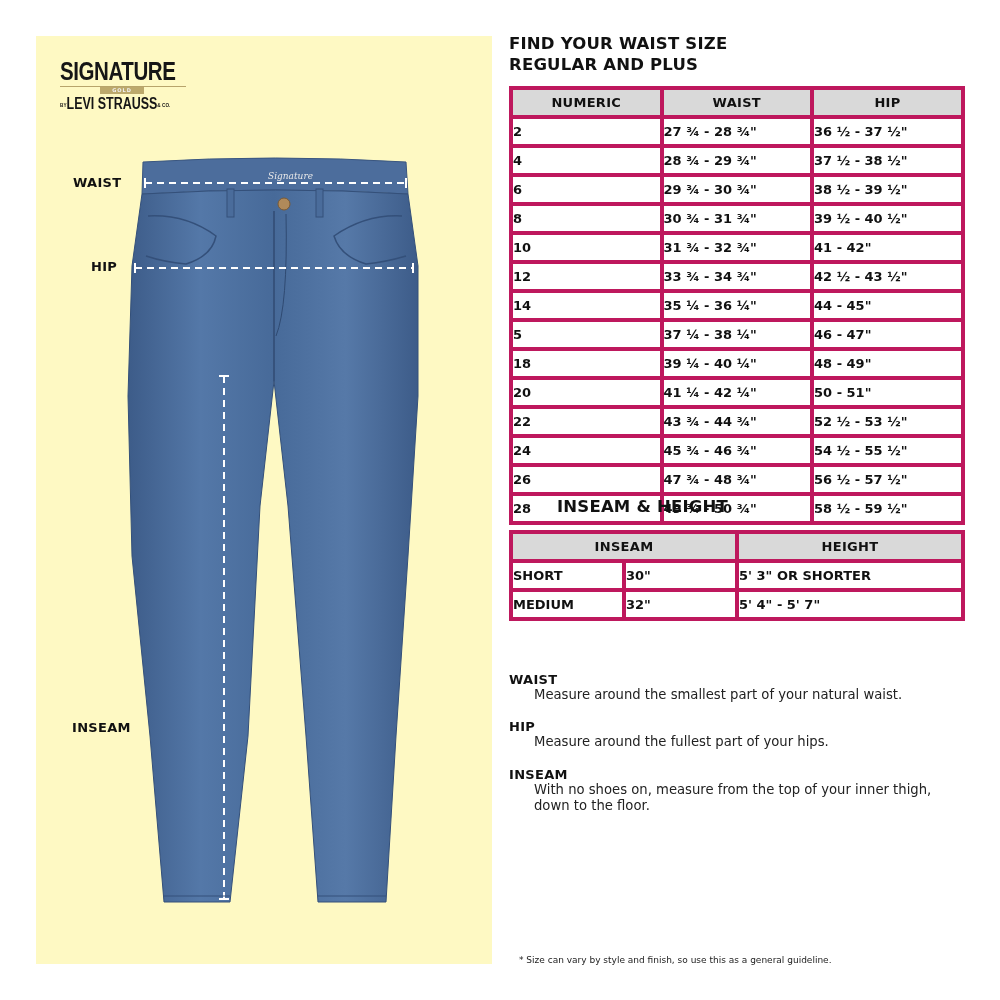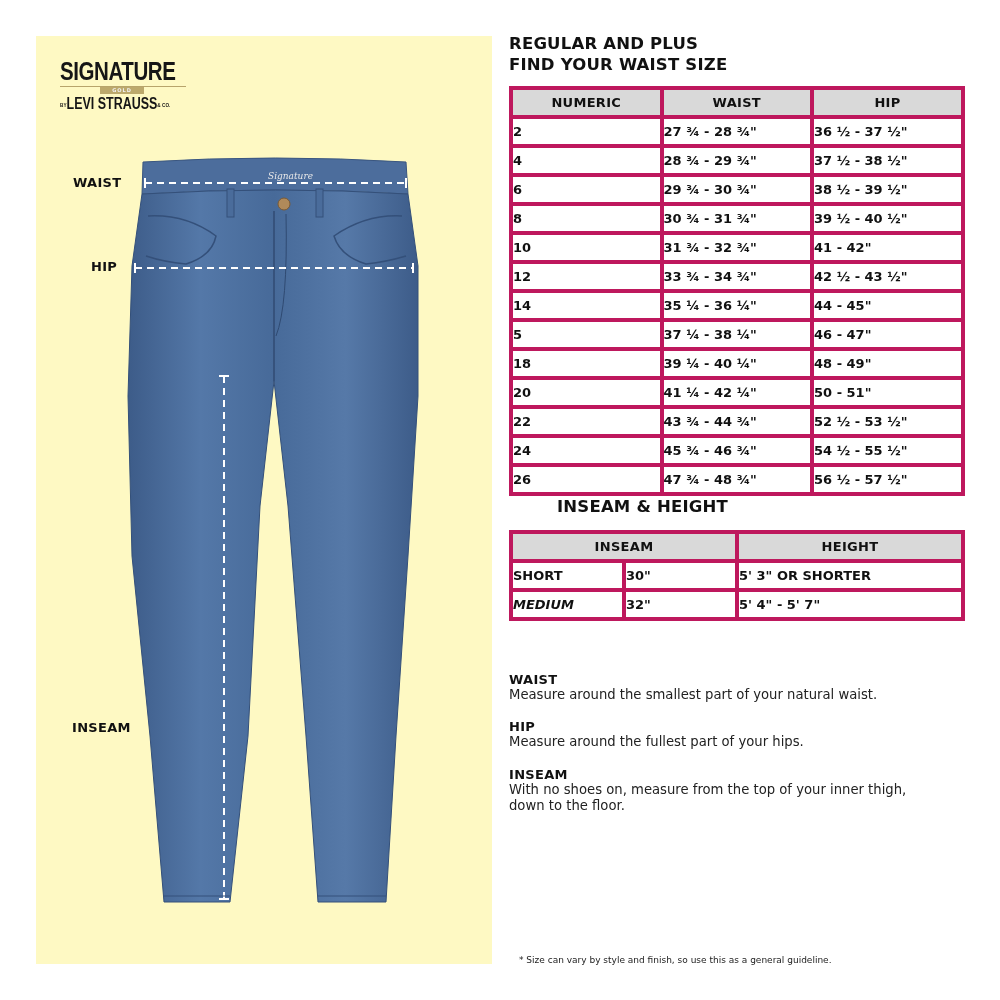--- a/index.html
+++ b/index.html
@@ -15,21 +15,21 @@
   .jeans{position:absolute;left:90px;top:120px;}
   .h1{position:absolute;left:509px;top:33px;font-weight:bold;font-size:16.5px;line-height:21px;letter-spacing:0.2px;color:#111;}
   table{border-collapse:collapse;position:absolute;left:509px;width:456px;font-weight:bold;font-size:13px;color:#111;}
   td,th{border:4px solid #be185d;padding:0;}
   th{background:#d9d9d9;font-size:13px;letter-spacing:0.3px;}
   .waist-table th,.waist-table td{height:25px;}
   .inseam-table th,.inseam-table td{height:25px;}
   .h2{position:absolute;left:509px;top:497px;font-weight:bold;font-size:16.5px;letter-spacing:0.2px;margin-left:48px;}
   .guide{position:absolute;left:509px;width:460px;}
   .guide-title{font-weight:bold;font-size:13px;letter-spacing:0.3px;}
-  .guide-text{font-size:13.2px;line-height:16px;color:#222;}
+  .guide-text{font-size:13.2px;line-height:16px;color:#222;margin-left:25px;}
   .footnote{position:absolute;left:519px;top:955px;font-size:9px;color:#222;}
 </style>
 </head>
 <body>
 
 <div class="left-panel">
   <div class="logo">
     <div class="logo-sig">SIGNATURE</div>
     <div class="logo-goldbar">
       <div class="logo-gold">GOLD</div>
@@ -88,22 +88,22 @@
       <line x1="183" y1="340" x2="193" y2="340" stroke="#fff" stroke-width="2"></line>
       <line x1="183" y1="863" x2="193" y2="863" stroke="#fff" stroke-width="2"></line>
     </g>
 
     <line x1="128" y1="860" x2="194" y2="860" stroke="#34507a"></line>
     <line x1="282" y1="860" x2="350" y2="860" stroke="#34507a"></line>
   </svg>
 </div>
 
 <div class="h1">
+  <div>FIND YOUR WAIST SIZE</div>
   <div>REGULAR AND PLUS</div>
-  <div>FIND YOUR WAIST SIZE</div>
 </div>
 
 <table class="waist-table" style="top:86px;">
   <thead>
     <tr>
       <th style="width:33.3%;">NUMERIC</th>
       <th style="width:33.3%;">WAIST</th>
       <th>HIP</th>
     </tr>
   </thead>
@@ -166,40 +166,45 @@
       <tr>
         <td>24</td>
         <td>45 ¾ - 46 ¾"</td>
         <td>54 ½ - 55 ½"</td>
       </tr>
       <tr>
         <td>26</td>
         <td>47 ¾ - 48 ¾"</td>
         <td>56 ½ - 57 ½"</td>
       </tr>
+      <tr>
+        <td>28</td>
+        <td>49 ¾ - 50 ¾"</td>
+        <td>58 ½ - 59 ½"</td>
+      </tr>
     </tbody>
 </table>
 
 <div class="h2">INSEAM &amp; HEIGHT</div>
 
 <table class="inseam-table" style="top:530px;">
   <thead>
     <tr>
       <th colspan="2" style="width:50%;">INSEAM</th>
       <th>HEIGHT</th>
     </tr>
   </thead>
   <tbody id="inseam-body">
       <tr>
         <td style="width: 25%;">SHORT</td>
         <td style="width: 25%;">30"</td>
         <td>5' 3" OR SHORTER</td>
       </tr>
       <tr>
-        <td style="width: 25%; font-style: italic;">MEDIUM</td>
+        <td style="width: 25%;">MEDIUM</td>
         <td style="width: 25%;">32"</td>
         <td>5' 4" - 5' 7"</td>
       </tr>
     </tbody>
 </table>
 
 <div class="guide" style="top:672px;">
   <div class="guide-title">WAIST</div>
   <div class="guide-text">Measure around the smallest part of your natural waist.</div>
 </div>

